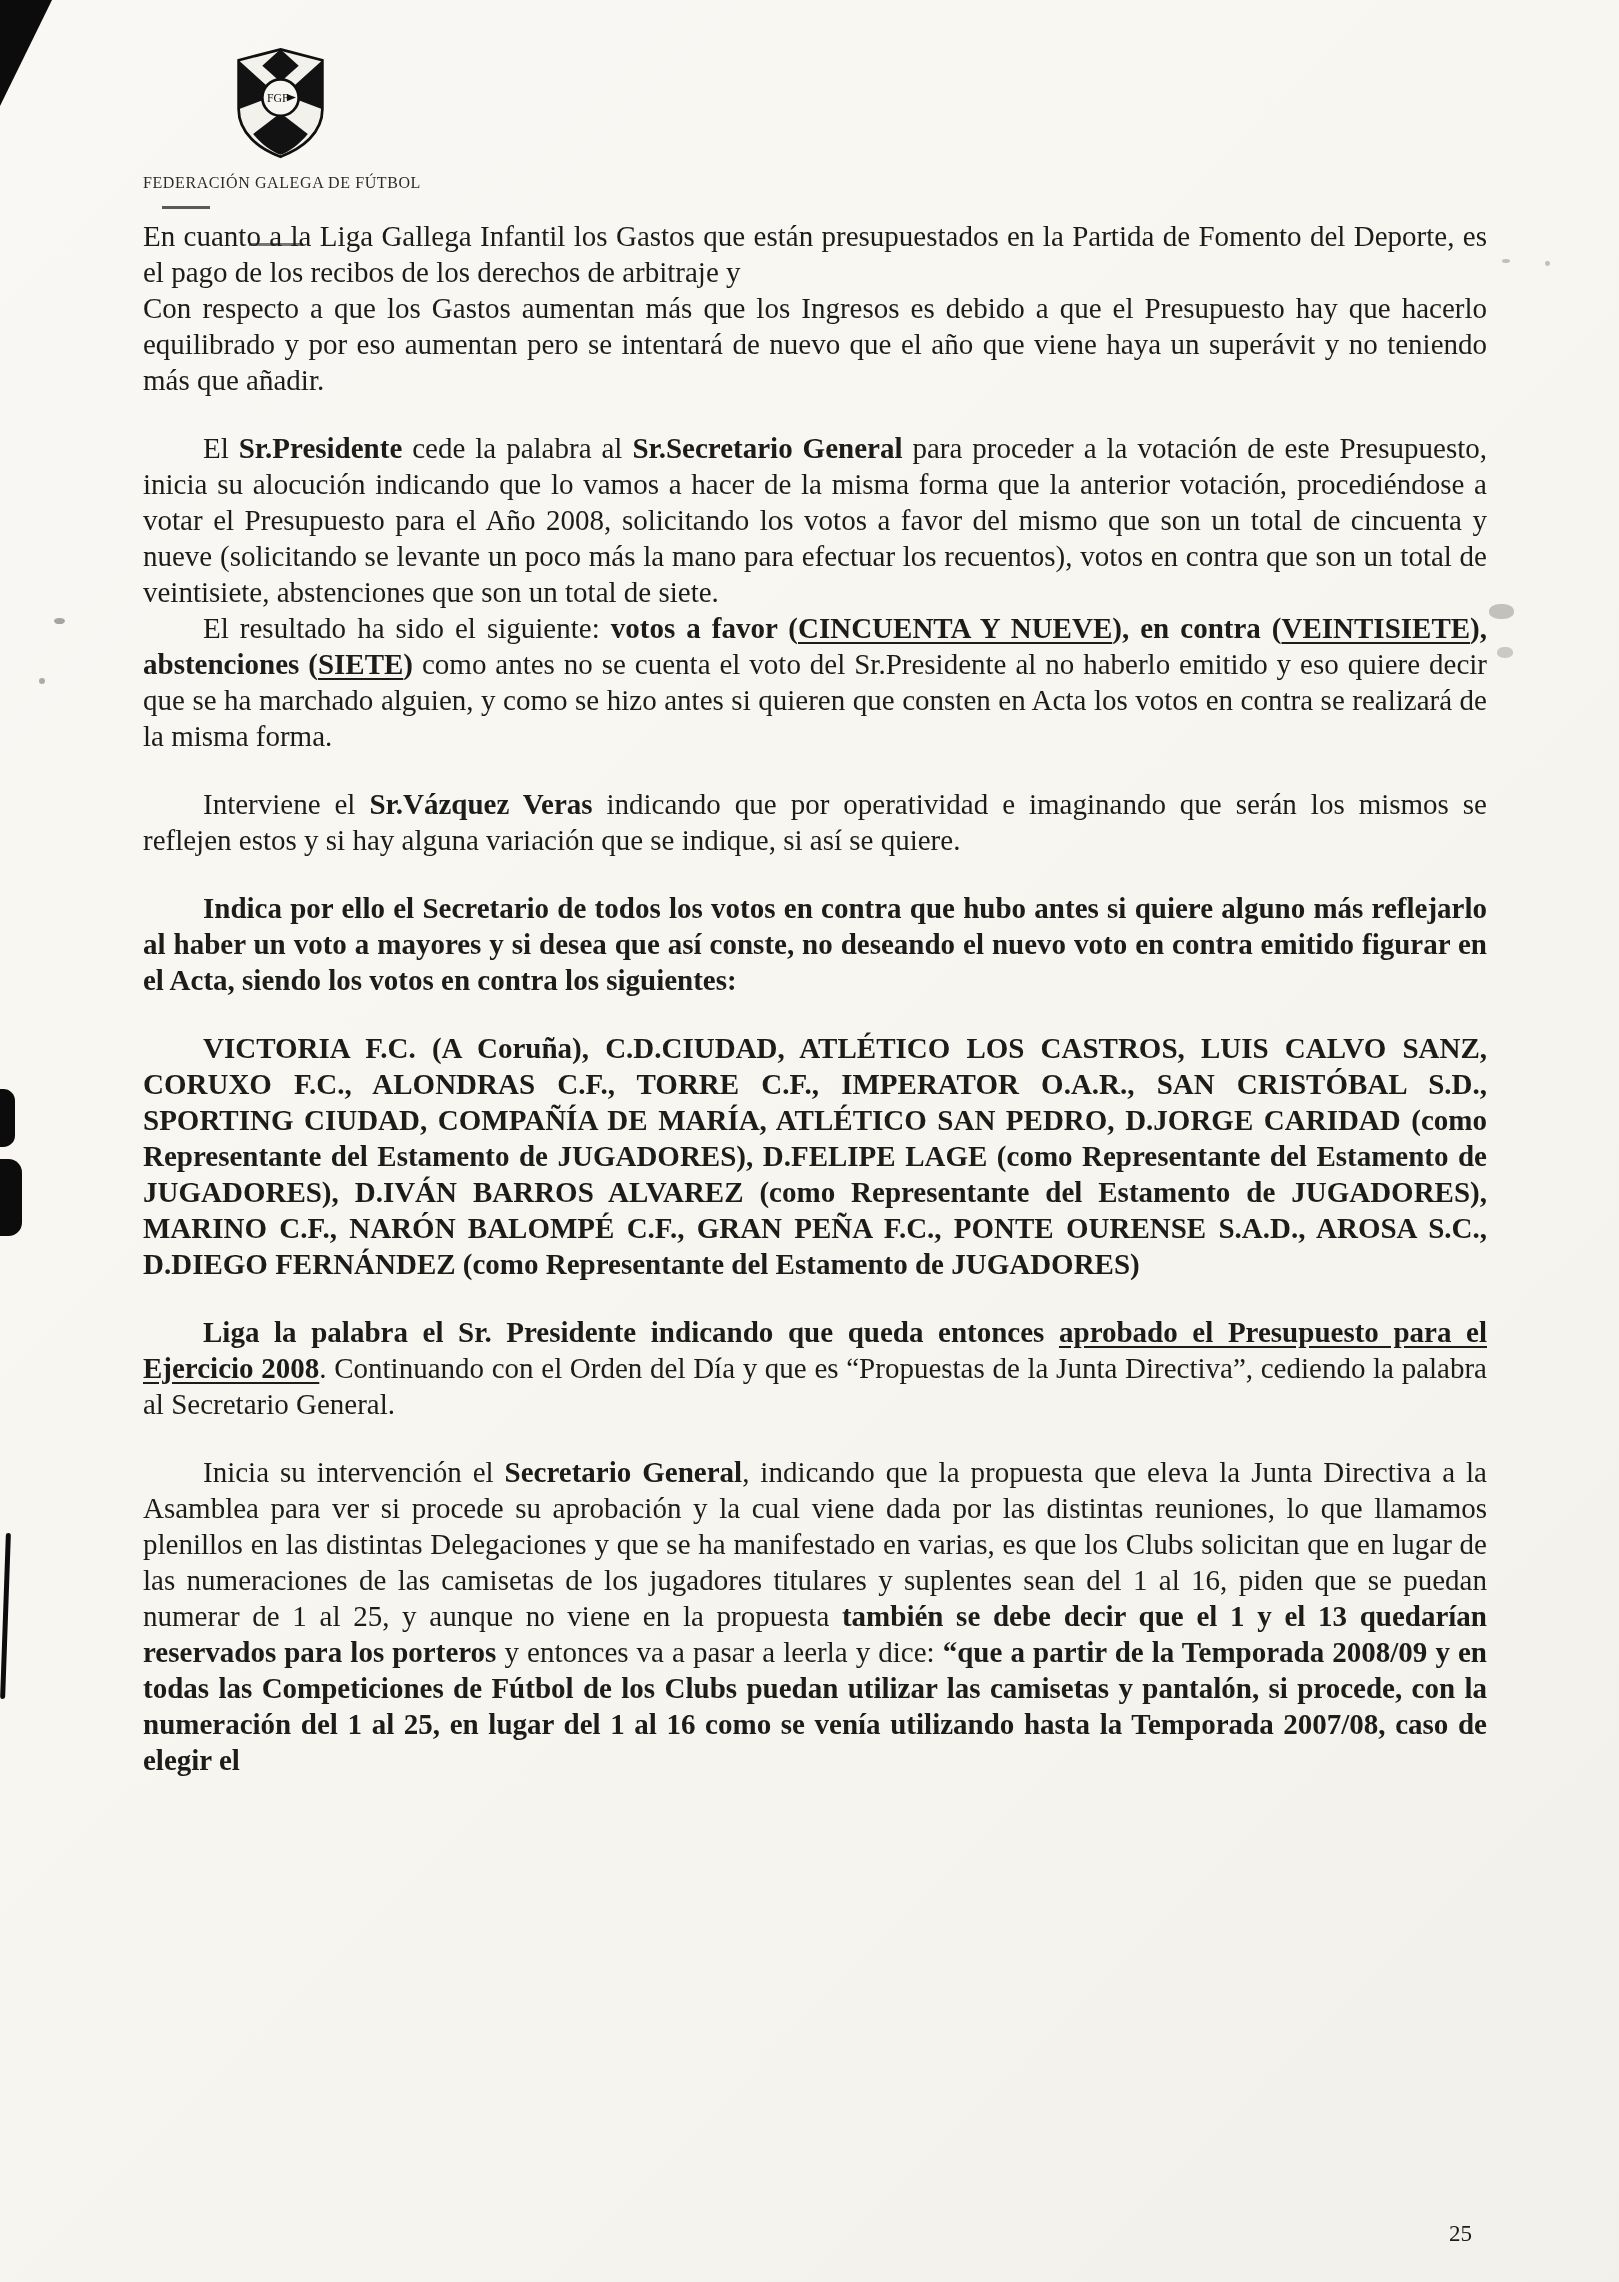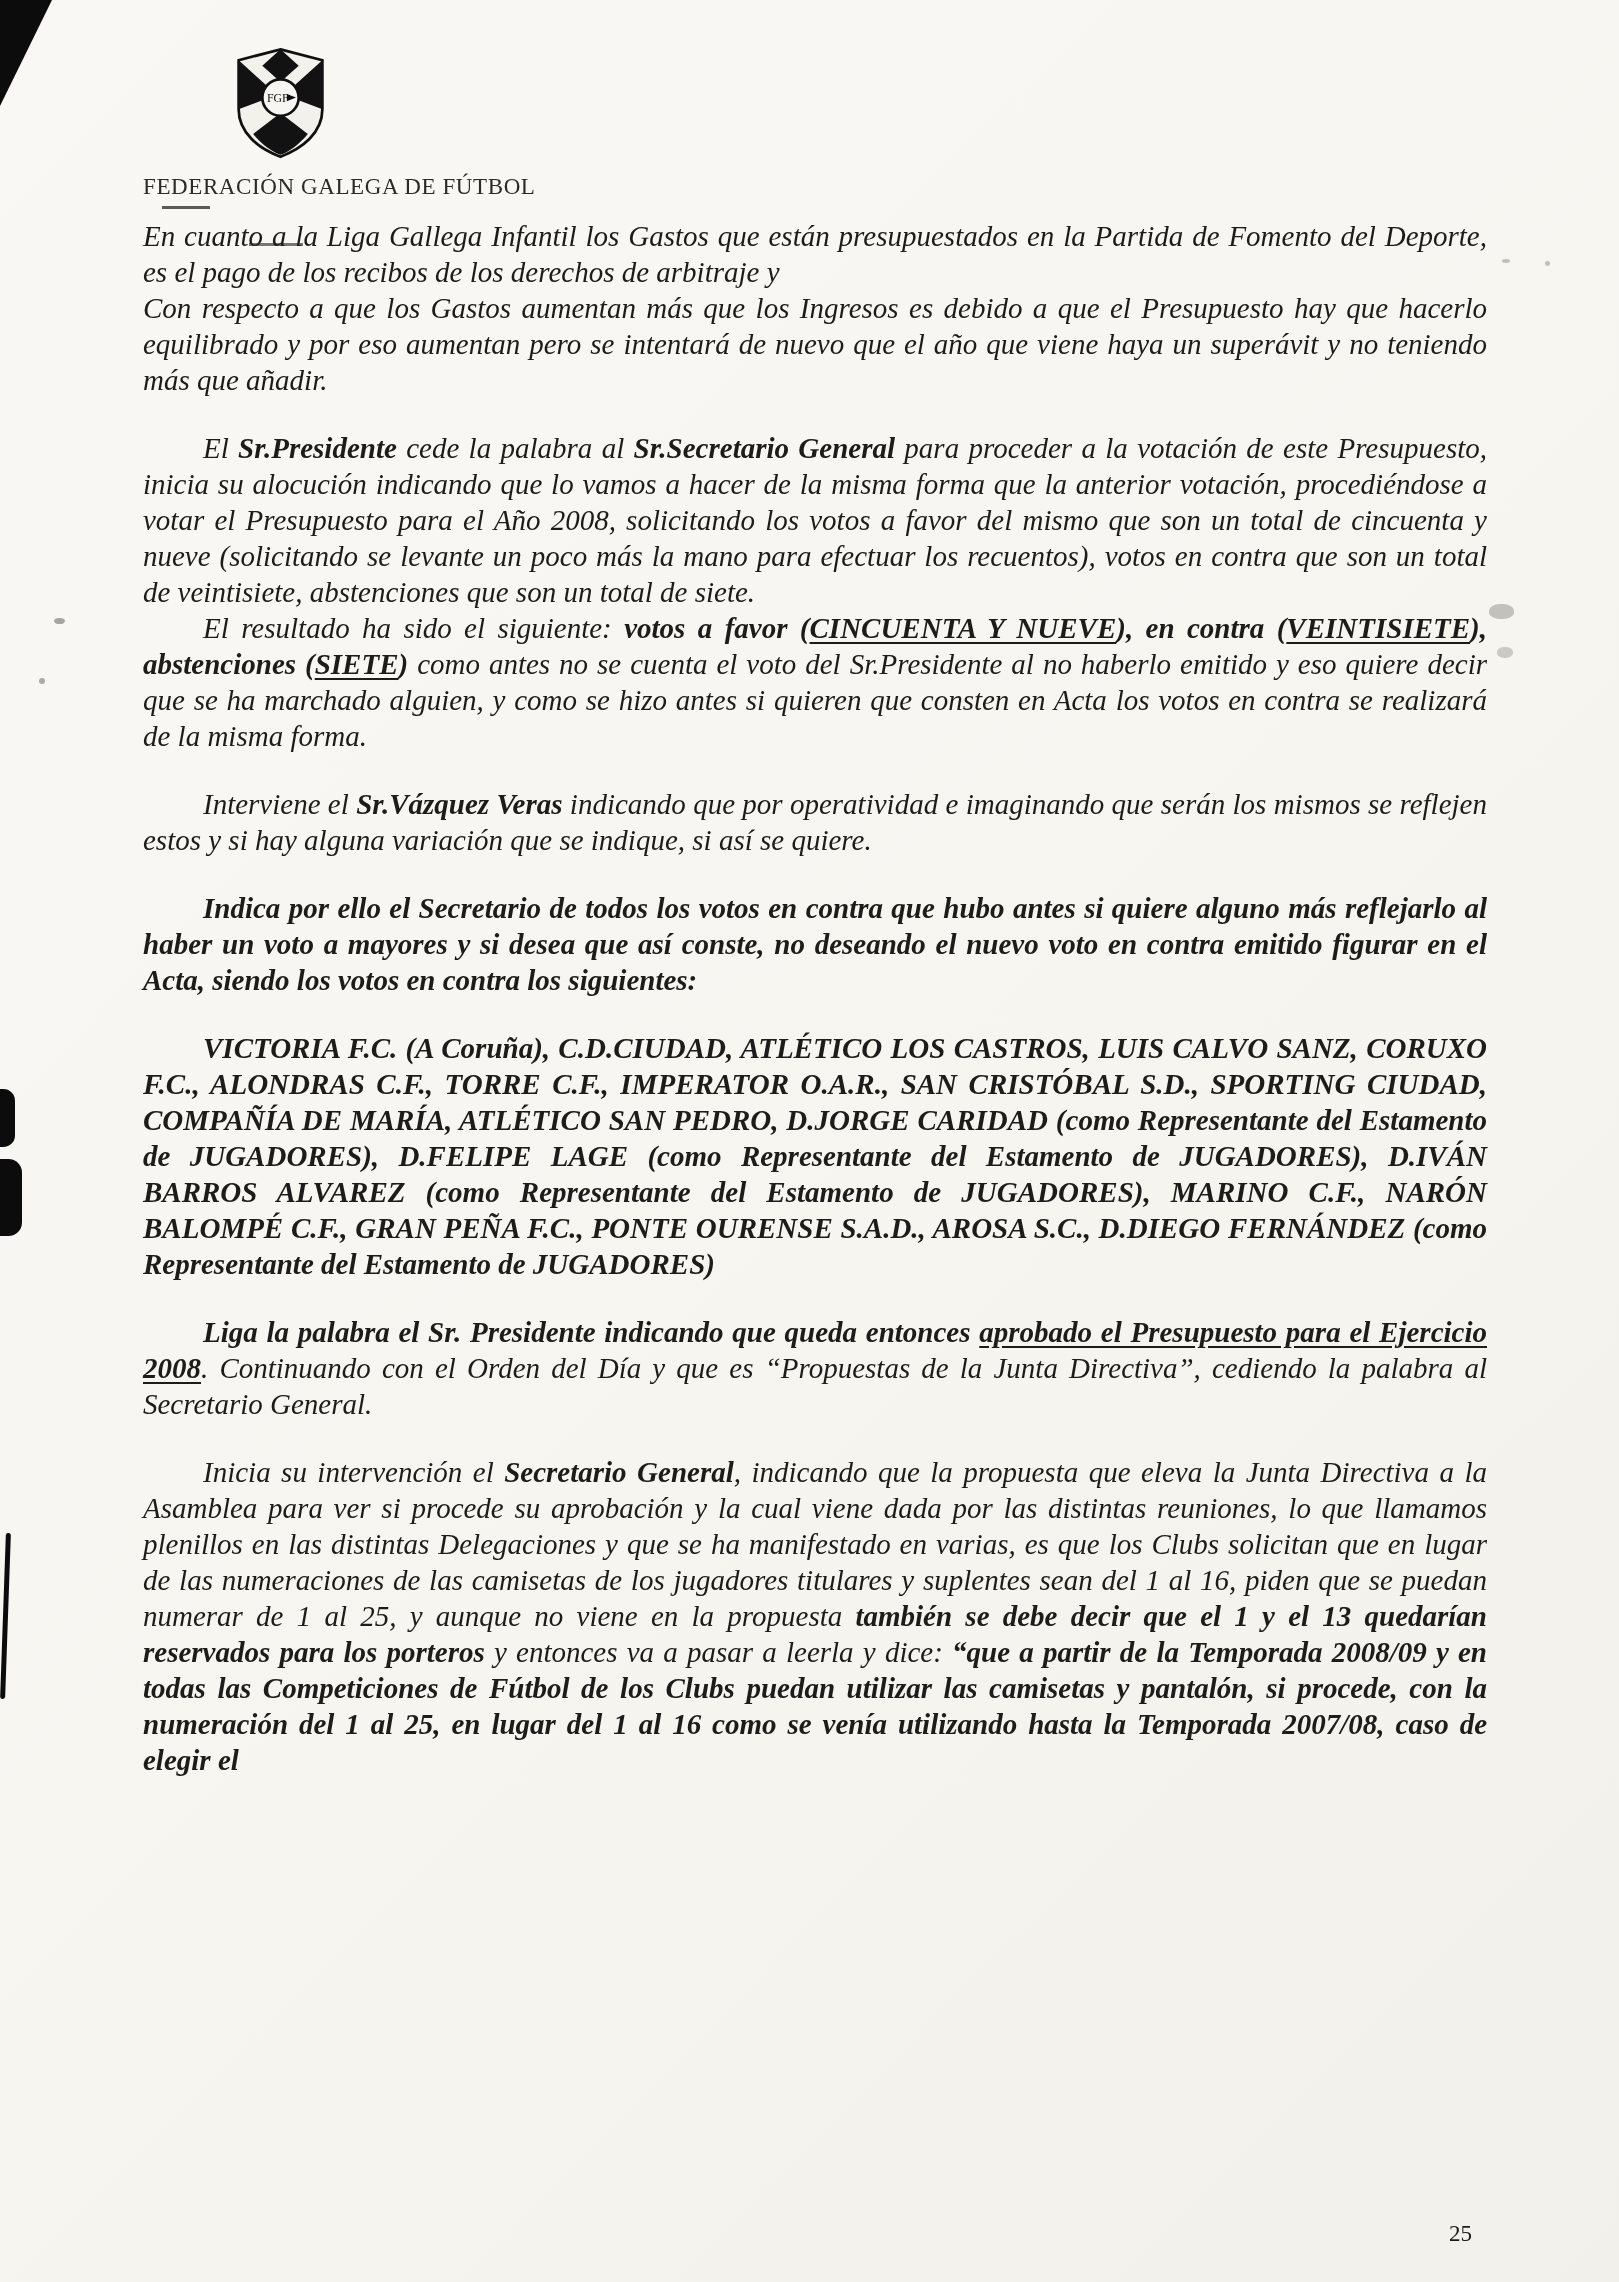--- a/index.html
+++ b/index.html
@@ -12,27 +12,26 @@
     overflow:hidden;
   }
   .page {
     position:absolute; inset:0;
     background:linear-gradient(135deg,#f9f8f4 0%,#f6f5f0 55%,#f1f0ea 100%);
   }
   .logo { position:absolute; left:235px; top:47px; width:91px; height:112px; }
   .logo svg { width:100%; height:100%; }
   .org-header {
     position:absolute; left:143px; top:174px;
-    font-size:23px; letter-spacing:0.6px; color:#2b2b28;
+    font-size:16px; letter-spacing:0.6px; color:#2b2b28;
   }
   .doc {
     position:absolute; left:143px; top:218px; width:1344px;
     font-size:29px; line-height:36px; text-align:justify;
     color:#1c1c1a;
-    font-style:italic;
   }
   .para { margin-top:32px; }
   .para.first, .para.tight { margin-top:0; }
   .para.indent { text-indent:60px; }
   .b { font-weight:bold; }
   .u { text-decoration:underline; text-underline-offset:3.9px;margin-top:28px; }
   .page-number {
     position:absolute; top:2221px; right:147px;
     font-size:23px; color:#1c1c1a;
   }

